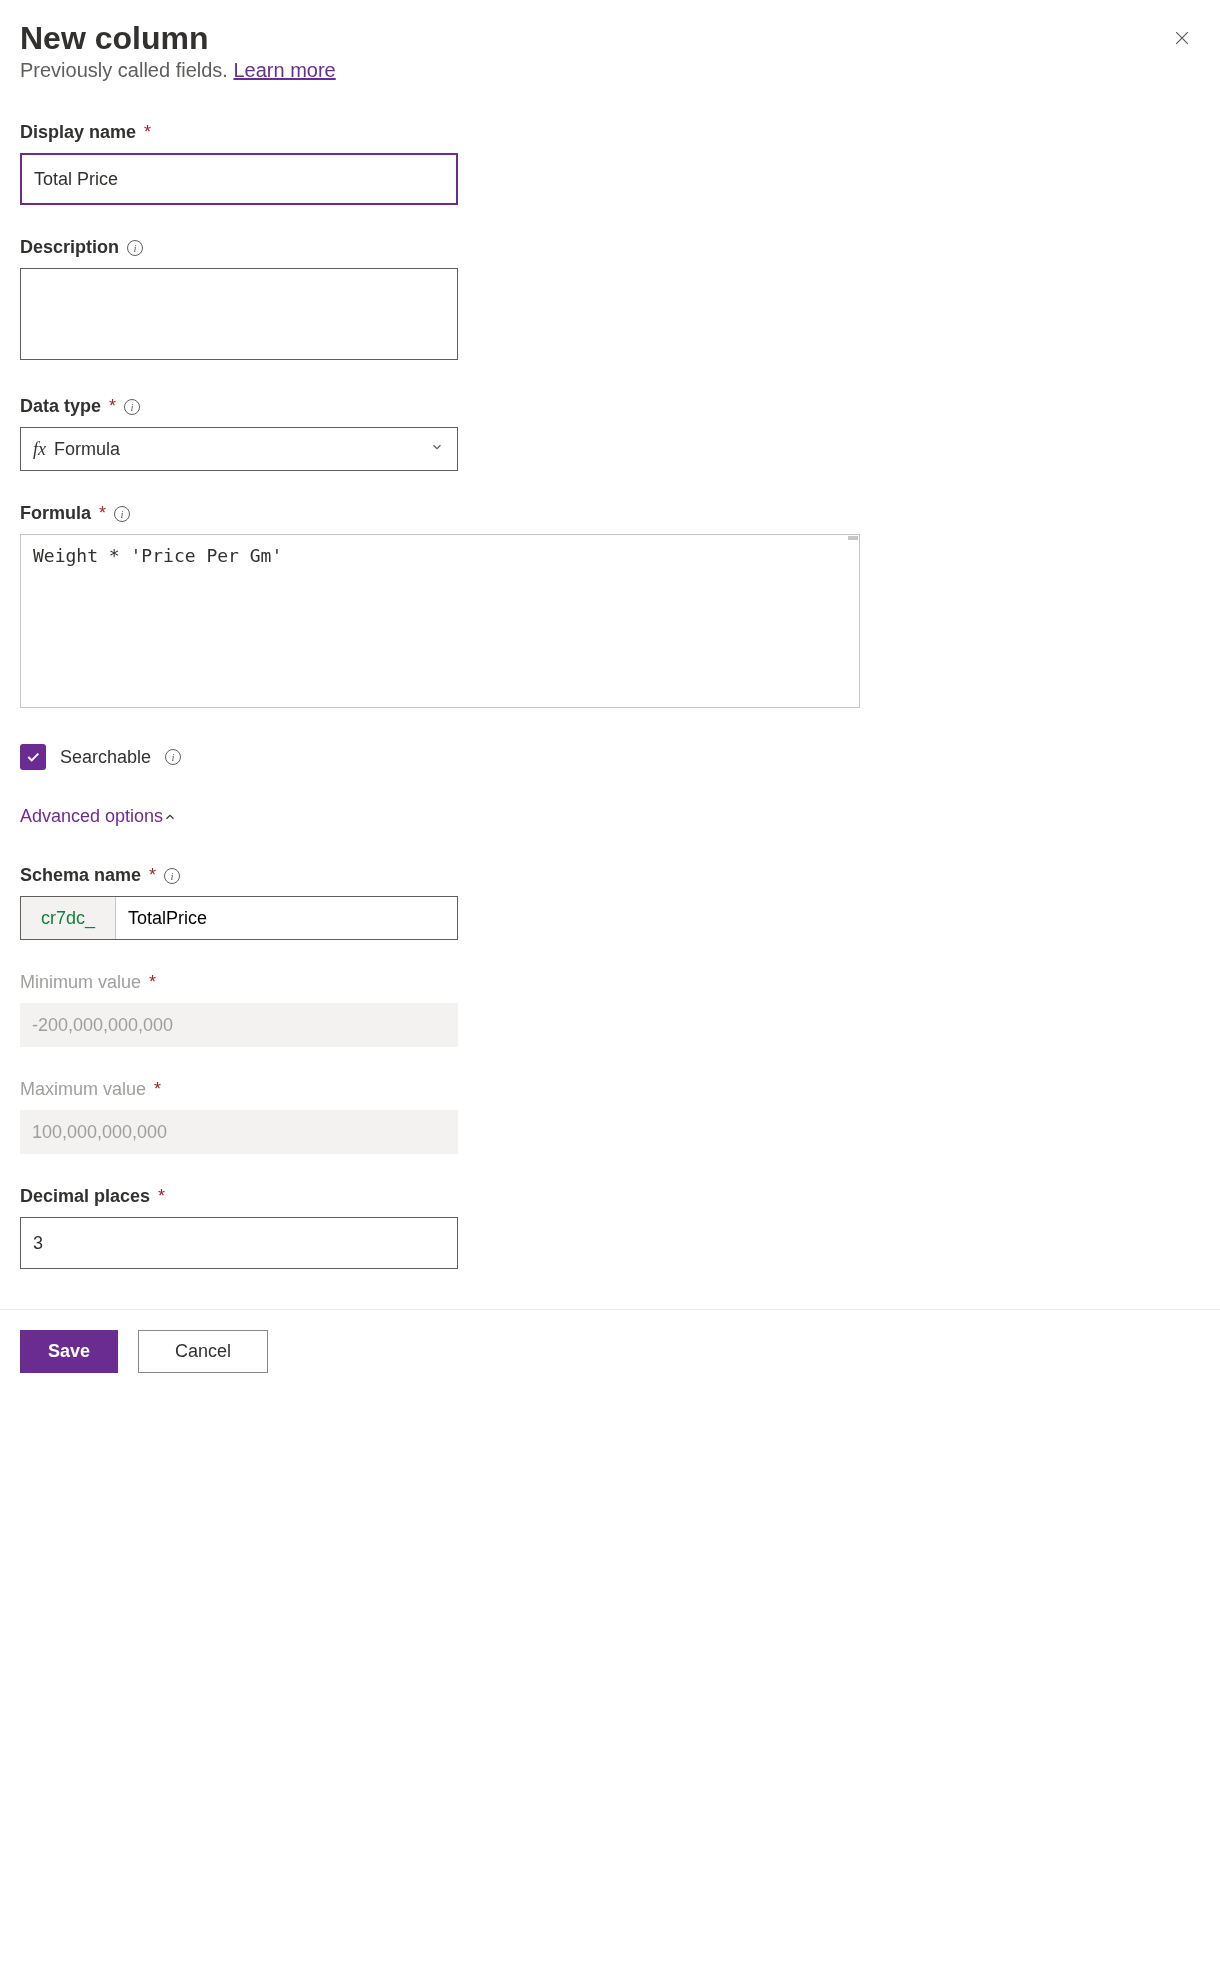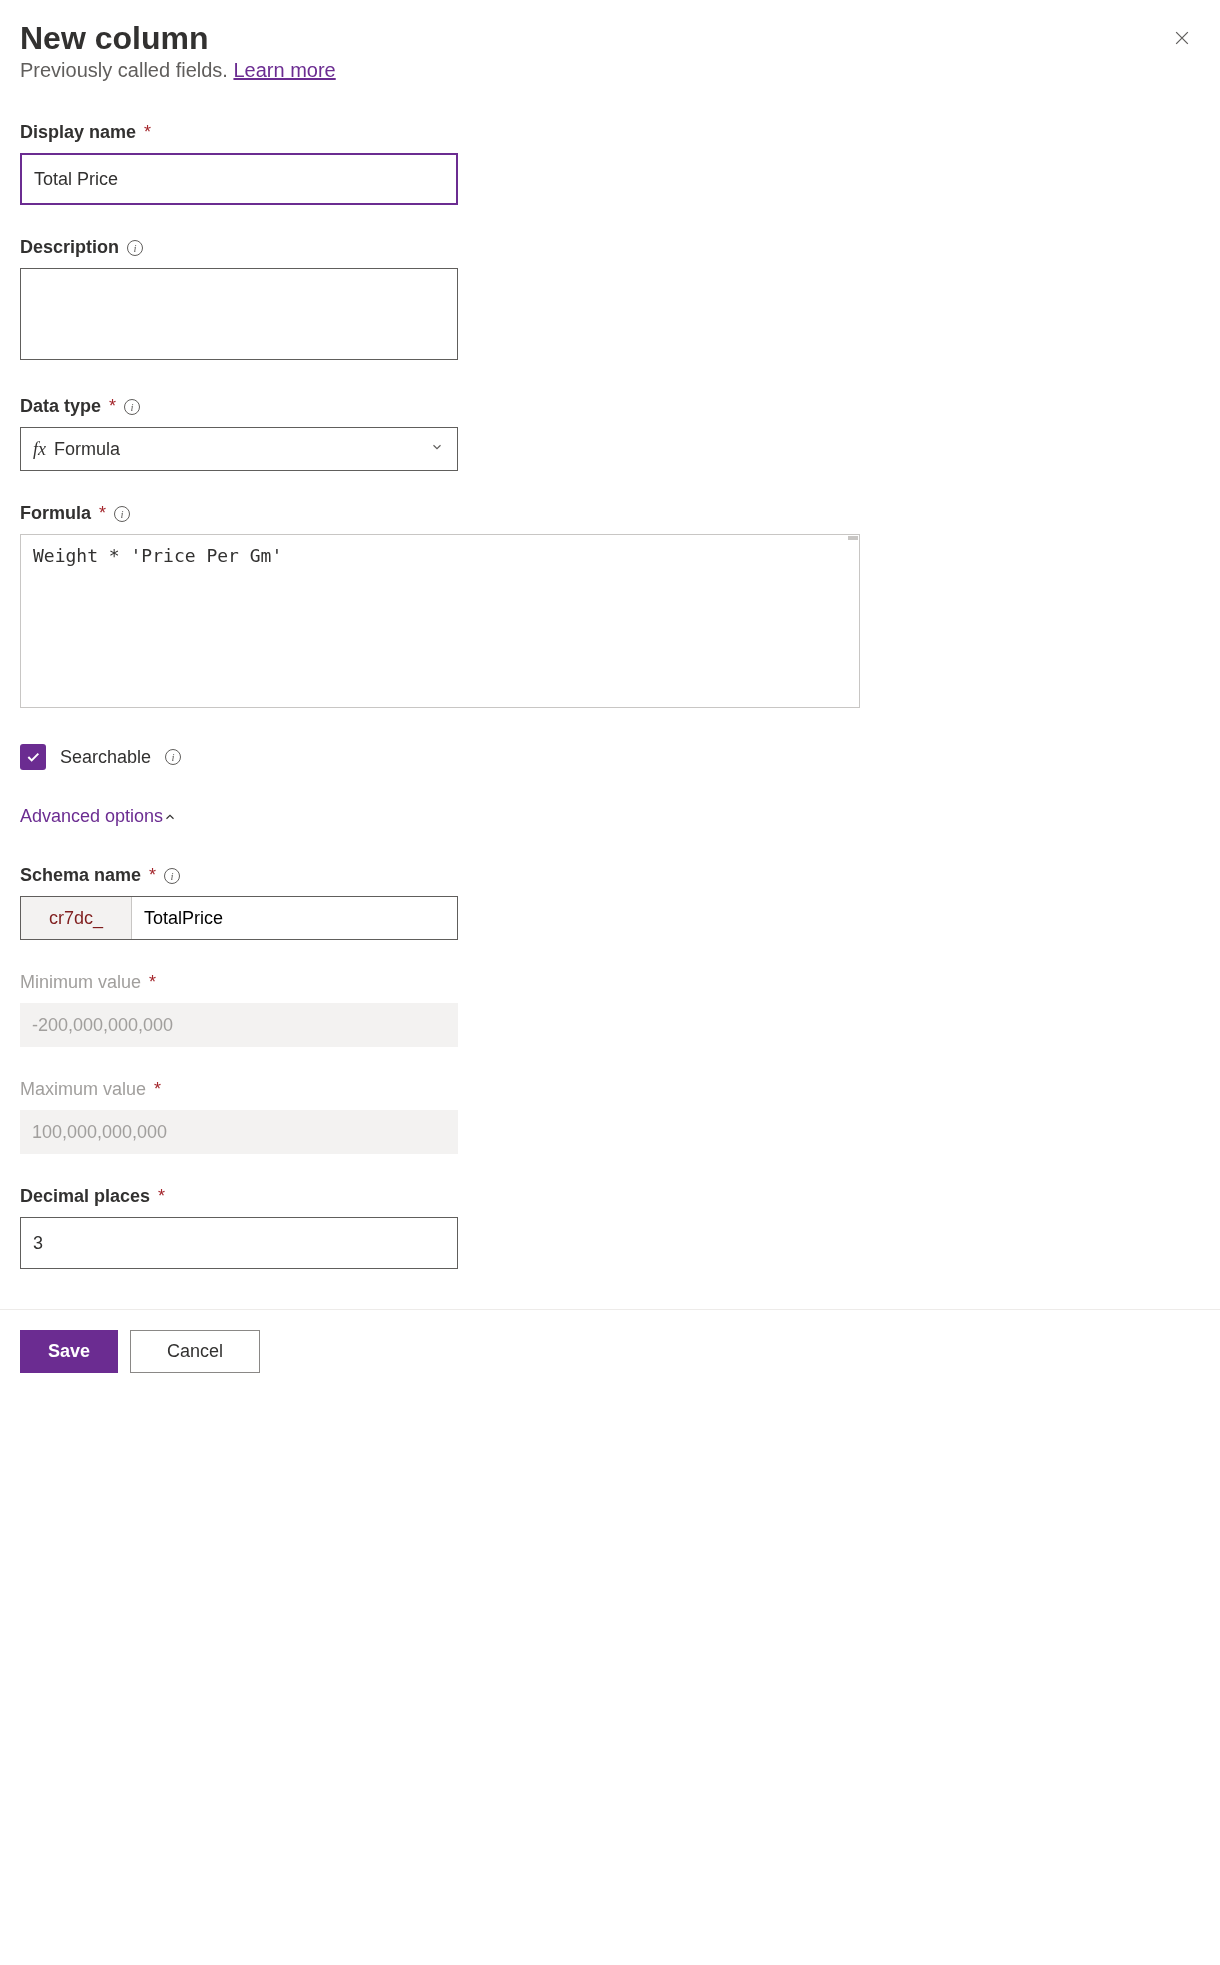--- a/index.html
+++ b/index.html
@@ -46,28 +46,28 @@
   .checkbox-row { display: flex; align-items: center; gap: 14px; margin-bottom: 36px; }
   .checkbox {
     width: 26px; height: 26px; background: #6b2c91; border-radius: 3px;
     display: flex; align-items: center; justify-content: center; cursor: pointer;
   }
   .checkbox svg { width: 16px; height: 16px; }
   .checkbox-label { font-size: 18px; color: #323130; }
   .advanced-toggle { display: flex; align-items: center; color: #6b2c91; font-size: 18px; cursor: pointer; margin-bottom: 38px; }
   .advanced-toggle svg { width: 14px; height: 14px; }
   .schema-wrap { display: flex; width: 438px; border: 1px solid #605e5c; height: 44px; }
-  .schema-prefix { background: #f3f2f1; padding: 0 28px; display: flex; align-items: center; font-size: 18px; color: #7f1d1d; border-right: 1px solid #c8c6c4; }
+  .schema-prefix { background: #f3f2f1; padding: 0 20px; display: flex; align-items: center; font-size: 18px; color: #15803d; border-right: 1px solid #c8c6c4; }
   .schema-input { flex: 1; border: none; padding: 0 12px; font-size: 18px; font-family: inherit; }
   .disabled-input {
     width: 438px; height: 44px; padding: 0 12px; font-size: 18px;
     background: #f3f2f1; border: none; color: #a19f9d; display: flex; align-items: center;
   }
   .footer-divider { border: none; border-top: 1px solid #edebe9; margin: 40px -20px 20px; }
-  .footer { display: flex; gap: 12px; }
+  .footer { display: flex; gap: 20px; }
   .btn-primary {
     background: #6b2c91; color: #fff; border: none; padding: 10px 28px;
     font-size: 18px; font-weight: 600; cursor: pointer; font-family: inherit;
   }
   .btn-secondary {
     background: #fff; color: #323130; border: 1px solid #8a8886; padding: 10px 36px;
     font-size: 18px; cursor: pointer; font-family: inherit;
   }
 </style>
 </head>

